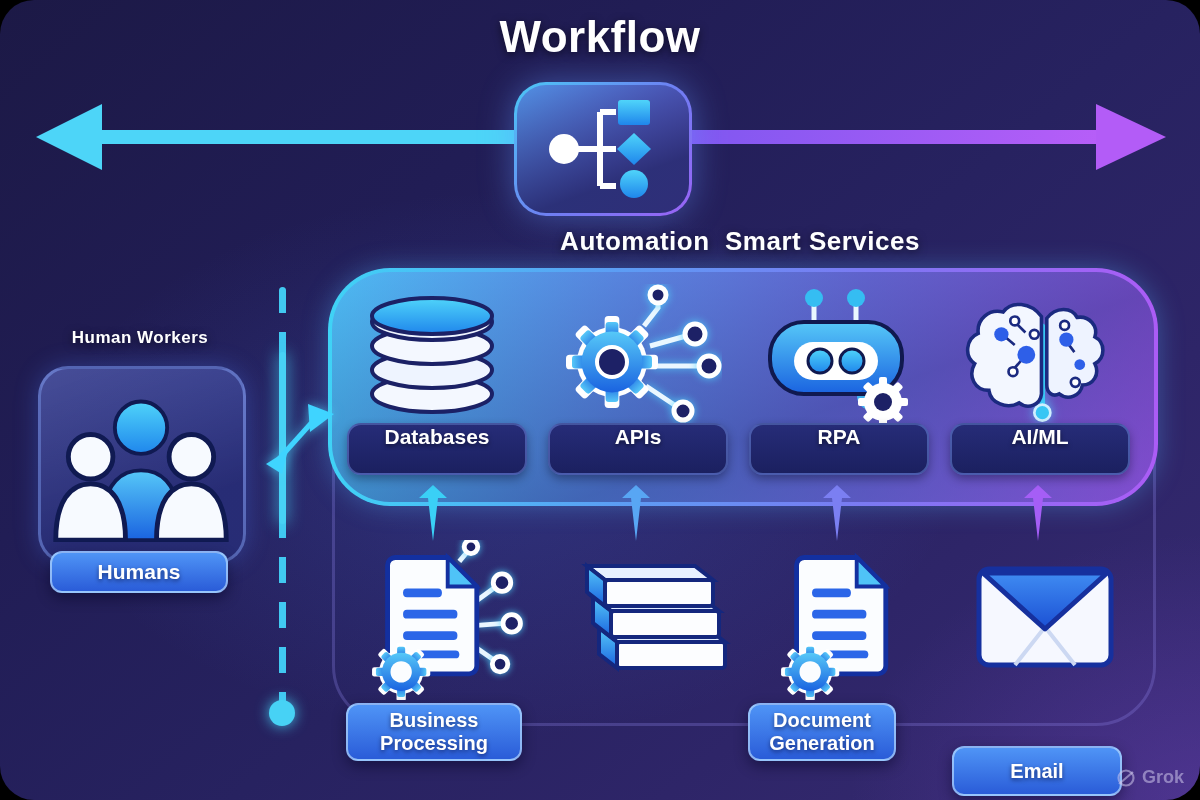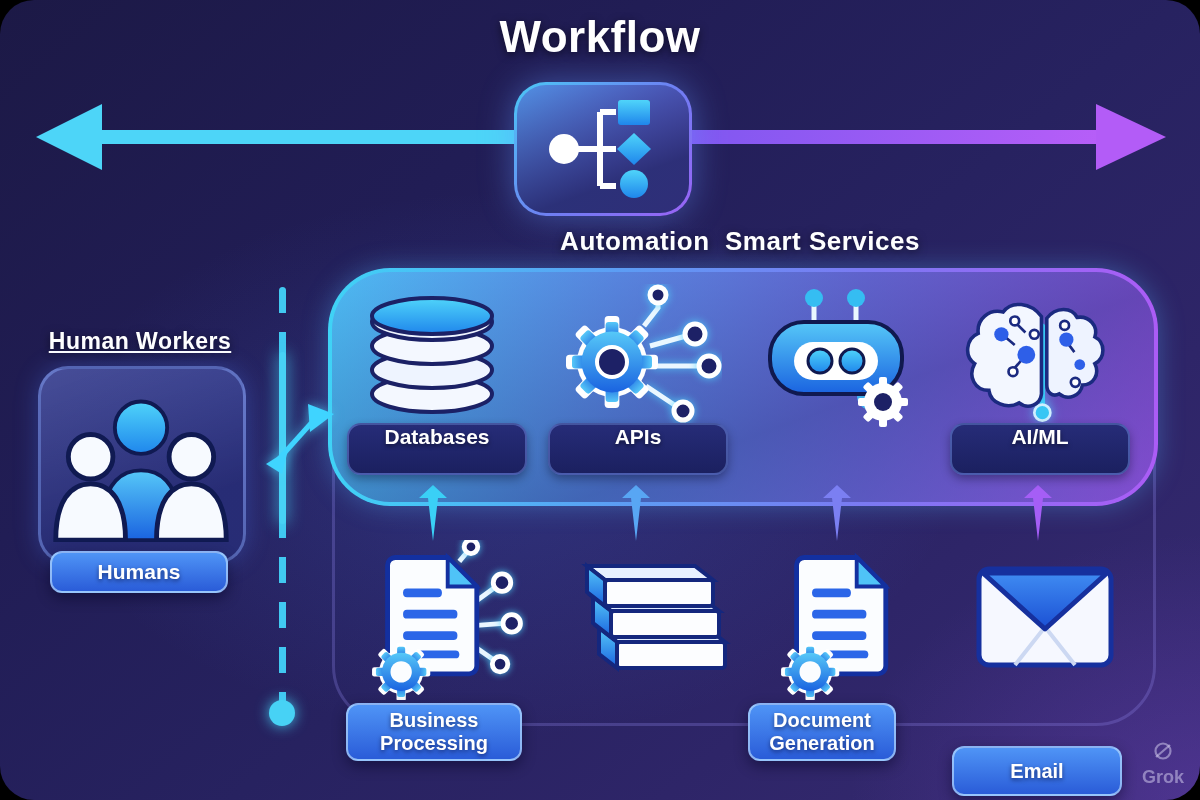--- a/index.html
+++ b/index.html
@@ -7,21 +7,21 @@
     background:
       radial-gradient(ellipse 700px 420px at 42% 58%, rgba(80,110,230,0.22), transparent 65%),
       radial-gradient(ellipse 500px 380px at 100% 100%, rgba(120,70,200,0.35), transparent 70%),
       linear-gradient(140deg,#1c1946 0%,#211d55 30%,#272260 55%,#2e2568 75%,#372b72 100%);
   }
   .abs{position:absolute;}
   .ttl{color:#fff;font-weight:800;text-align:center;text-shadow:0 2px 8px rgba(0,0,0,.55);letter-spacing:.5px;}
   
   .title{left:0;top:12px;width:1200px;font-size:44px;}
   .subhead{left:430px;top:226px;width:620px;font-size:26px;white-space:pre;}
-  .hw-head{left:20px;top:328px;width:240px;font-size:23px;text-decoration:underline;}
+  .hw-head{left:20px;top:328px;width:240px;font-size:17px;}
   
   .hub-outer{left:514px;top:82px;width:172px;height:128px;border-radius:32px;padding:3px;
     background:linear-gradient(135deg,#4ac8f6,#6f7df2 55%,#9a63f6);
     box-shadow:0 0 34px rgba(100,150,255,.45);}
   .hub-inner{width:100%;height:100%;border-radius:29px;box-sizing:border-box;
     background:linear-gradient(160deg,rgba(86,104,214,.55),rgba(38,42,110,.92) 70%);
     display:flex;align-items:center;justify-content:center;}
   
   .svc-outer{left:328px;top:268px;width:822px;height:230px;border-radius:62px;padding:4px;
     background:linear-gradient(90deg,#3fd3f6,#5c9df4 35%,#7b79f2 65%,#ab5cf6);
@@ -46,21 +46,21 @@
   .dash{left:279px;top:287px;width:7px;height:420px;
     background:repeating-linear-gradient(to bottom,#41c9f1 0 26px,transparent 26px 45px);
     border-radius:4px;}
   .dash-solid{left:279px;top:352px;width:7px;height:172px;background:#47d2f5;border-radius:4px;
     box-shadow:0 0 16px rgba(70,210,245,.9);}
   .dash-dot{left:269px;top:700px;width:26px;height:26px;border-radius:50%;background:#47d2f5;
     box-shadow:0 0 14px rgba(70,210,245,.9);}
   .glowc{filter:drop-shadow(0 0 4px rgba(80,215,255,.85));}
   .glowc2{filter:drop-shadow(0 0 6px rgba(80,215,255,.7));}
   .wm{right:16px;bottom:12px;display:flex;align-items:center;gap:6px;color:rgba(205,198,235,.55);
-    font-size:18px;font-weight:700;flex-direction:column;}
+    font-size:18px;font-weight:700;}
 </style>
 </head>
 <body>
 
 <div class="canvas">
 
   <svg width="0" height="0" style="position:absolute">
     <defs>
       <linearGradient id="gradBlue" x1="0" y1="0" x2="0" y2="1">
         <stop offset="0" stop-color="#56c8f8"></stop>
@@ -201,20 +201,23 @@
         <circle cx="128" cy="106" r="5"></circle>
     </g>
   </svg>
 
   <div class="abs pill-dark" style="left:347px;top:423px;width:176px;height:48px">
       <span>Databases</span>
     </div>
   <div class="abs pill-dark" style="left:548px;top:423px;width:176px;height:48px">
       <span>APIs</span>
     </div>
+  <div class="abs pill-dark" style="left:749px;top:423px;width:176px;height:48px">
+      <span>RPA</span>
+    </div>
   <div class="abs pill-dark" style="left:950px;top:423px;width:176px;height:48px">
       <span>AI/ML</span>
     </div>
 
   <div class="abs ttl hw-head">Human Workers</div>
   <div class="abs hcard">
     <svg width="196" height="155" viewBox="0 0 200 160" style="position:absolute;left:2px;top:18px">
       <circle cx="100" cy="42" r="27" fill="url(#gradCyan)" stroke="#101a52" stroke-width="4"></circle>
       <path d="M58,158 C58,104 76,86 100,86 C124,86 142,104 142,158 Z" fill="url(#gradBlue)" stroke="#101a52" stroke-width="4"></path>
       <circle cx="48" cy="72" r="23" fill="#f7faff" stroke="#101a52" stroke-width="5"></circle>

